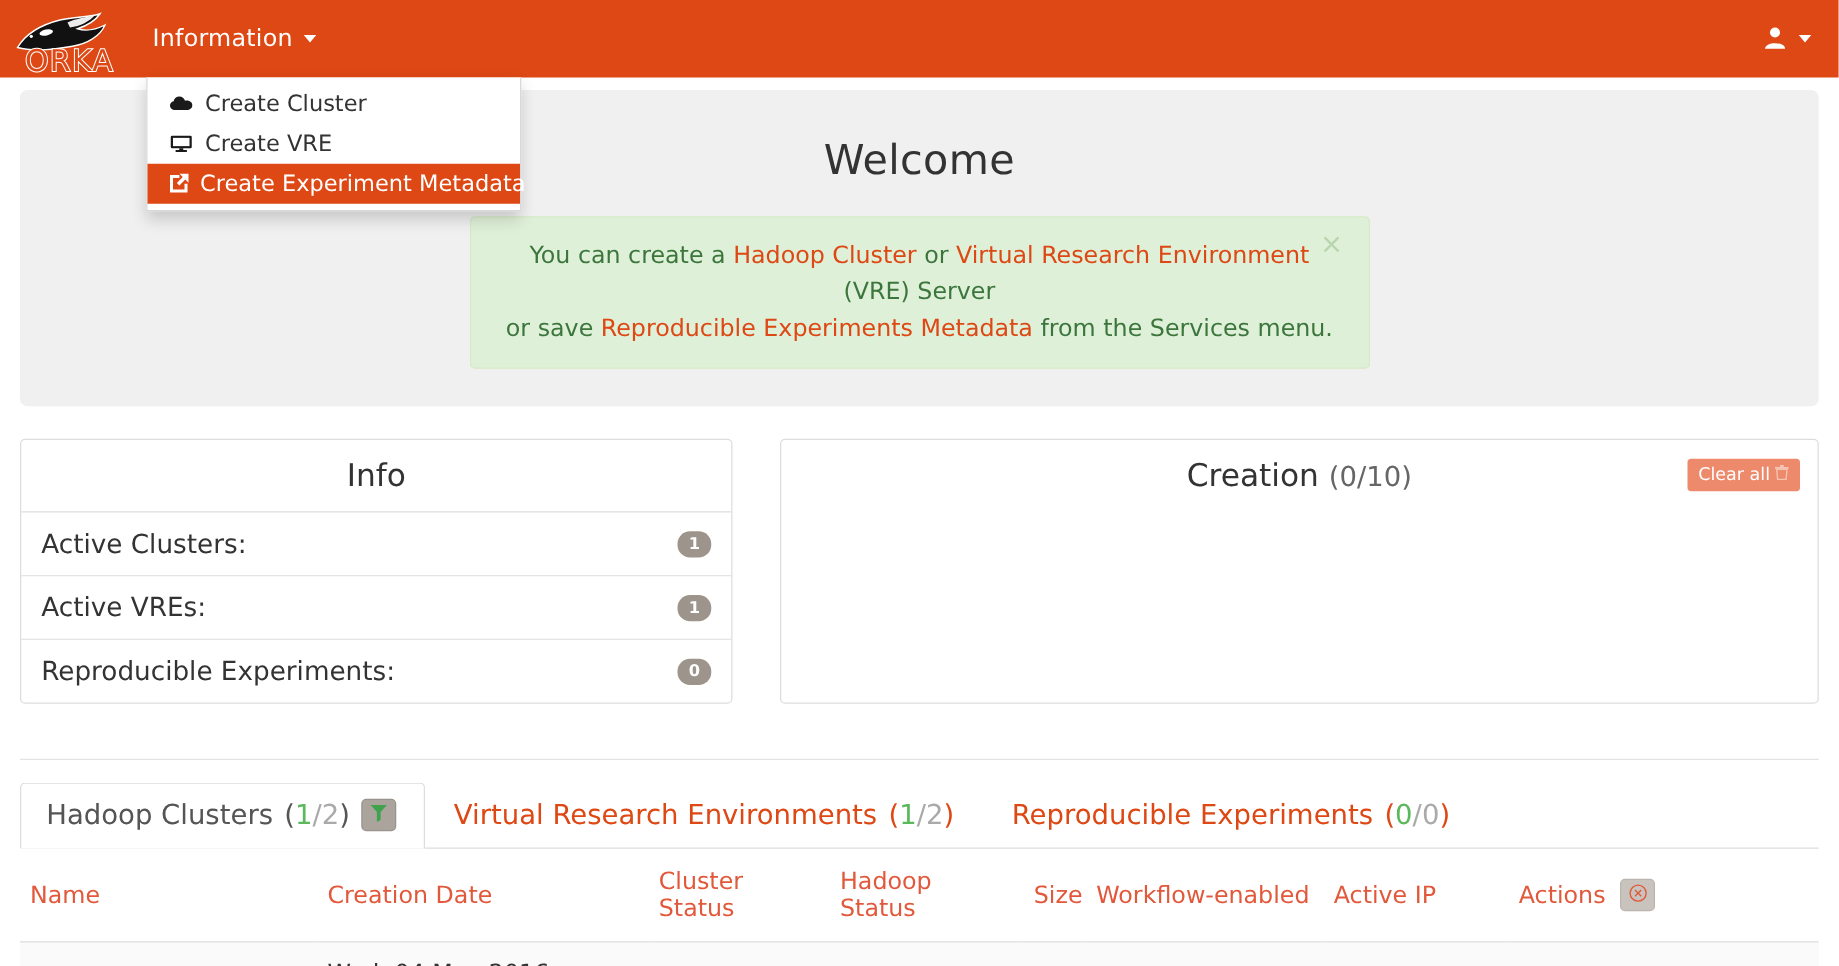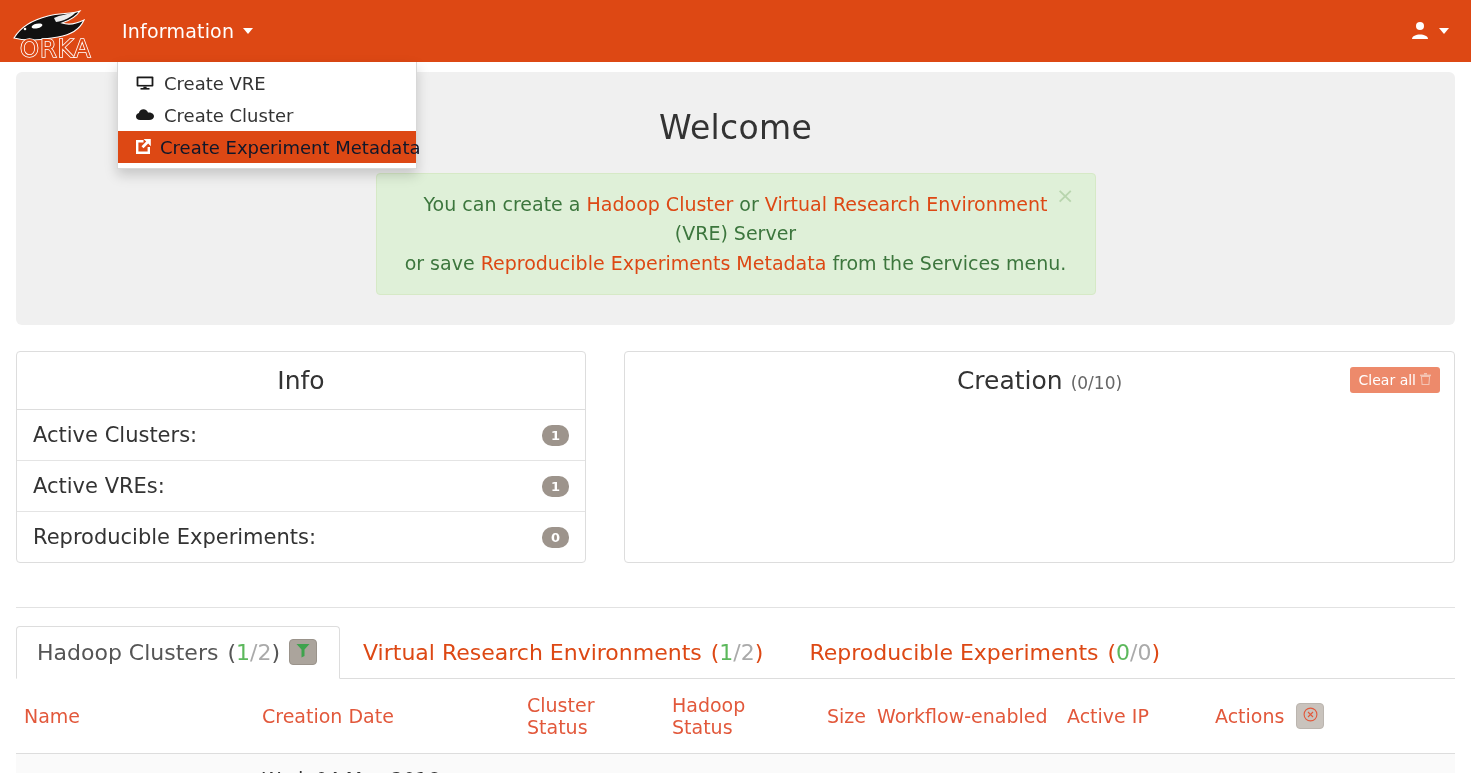--- a/index.html
+++ b/index.html
@@ -65,21 +65,21 @@
   }
   .dd-item {
     display: flex; align-items: center;
     height: 32px;
     padding: 0 16px;
     font-size: 18px;
     color: #333;
     cursor: pointer;
     white-space: nowrap;
   }
-  .dd-item.active { background: #DD4814; color: #0f172a; }
+  .dd-item.active { background: #DD4814; color: #ffffff; }
   .dd-ico {
     width: 22px; margin-right: 8px;
     display:inline-flex; align-items:center; justify-content:center;
   }
 
   
   .container { width: 1439px; margin: 0 auto; padding: 0; position: relative; }
 
   .jumbotron {
     margin-top: 10px;
@@ -132,21 +132,21 @@
   .panel-msg  { flex: 1; }
   .panel-heading {
     padding: 14px 16px;
     text-align: center;
     font-size: 25px;
     color: #333;
     position: relative;
     border-bottom: 1px solid #dddddd;
   }
   .panel-heading.no-border { border-bottom: none; }
-  .panel-heading .sub { font-size: 17px; color: #666; }
+  .panel-heading .sub { font-size: 22px; color: #666; }
   .clear-all {
     position: absolute;
     right: 14px; top: 15px;
     background: #ED8A6B;
     color: #ffffff;
     border: none;
     border-radius: 3px;
     font-size: 14px;
     padding: 5px 9px;
     cursor: pointer;
@@ -277,36 +277,36 @@
           </svg>
       </span>
       <span class="caret"></span>
     </div>
   </div>
 </div>
 
 <div class="dropdown">
   <div class="dd-item">
     <span class="dd-ico">
+      <svg width="18" height="14" viewBox="0 0 18 14">
+          <path d="M4.2 12 C1.6 12 0 10.4 0 8.4 C0 6.7 1.2 5.3 2.9 5 C3.3 2.8 5.2 1.2 7.5 1.2 C9.6 1.2 11.4 2.6 12 4.5 C12.3 4.4 12.7 4.4 13 4.4 C15.8 4.4 18 6.1 18 8.2 C18 10.3 15.9 12 13.2 12 Z" fill="#1a1a1a"></path>
+        </svg>
+    </span>
+    <span>Create Cluster</span>
+  </div>
+  <div class="dd-item">
+    <span class="dd-ico">
       <svg width="18" height="15" viewBox="0 0 18 15">
           <rect x="0.6" y="0.6" width="16.8" height="10" rx="1" fill="#1a1a1a"></rect>
           <rect x="2.4" y="2.3" width="13.2" height="6.6" fill="#fff"></rect>
           <rect x="4.5" y="12" width="9" height="1.6" fill="#1a1a1a"></rect>
           <rect x="7.4" y="10.6" width="3.2" height="1.6" fill="#1a1a1a"></rect>
         </svg>
     </span>
     <span>Create VRE</span>
-  </div>
-  <div class="dd-item">
-    <span class="dd-ico">
-      <svg width="18" height="14" viewBox="0 0 18 14">
-          <path d="M4.2 12 C1.6 12 0 10.4 0 8.4 C0 6.7 1.2 5.3 2.9 5 C3.3 2.8 5.2 1.2 7.5 1.2 C9.6 1.2 11.4 2.6 12 4.5 C12.3 4.4 12.7 4.4 13 4.4 C15.8 4.4 18 6.1 18 8.2 C18 10.3 15.9 12 13.2 12 Z" fill="#1a1a1a"></path>
-        </svg>
-    </span>
-    <span>Create Cluster</span>
   </div>
   <div class="dd-item active">
     <span class="dd-ico">
       <svg width="18" height="18" viewBox="0 0 18 18">
         <path d="M2 2 h7.5 v2.4 H4.4 v9.2 h9.2 V9 H16 v7 H2 Z" fill="#fff"></path>
         <path d="M9.6 1 L16.8 1 L16.8 8.2 L14.2 5.6 L9.5 10.3 L7.5 8.3 L12.2 3.6 Z" fill="#fff"></path>
       </svg>
     </span>
     <span>Create Experiment Metadata</span>
   </div>

